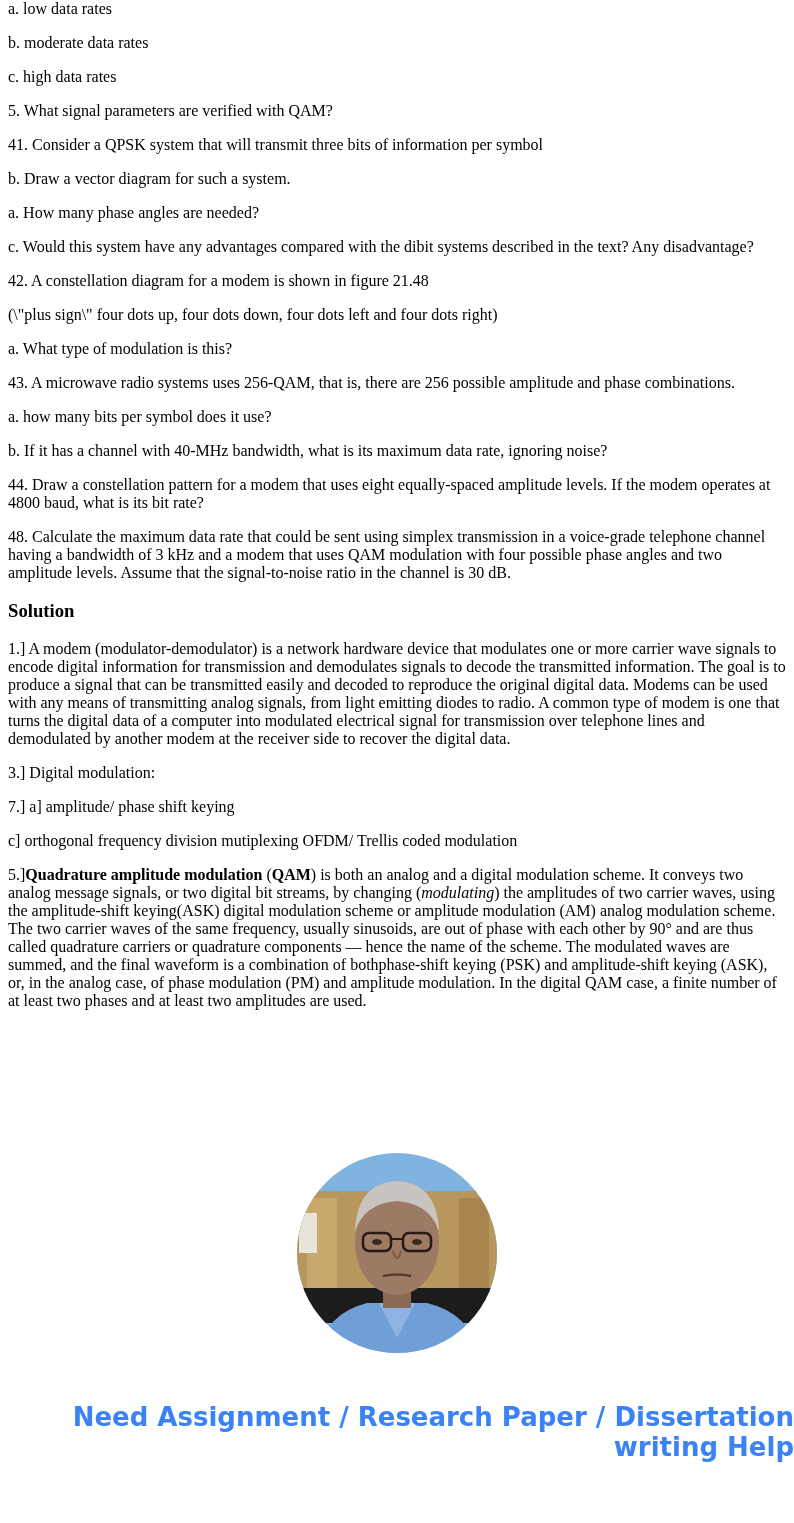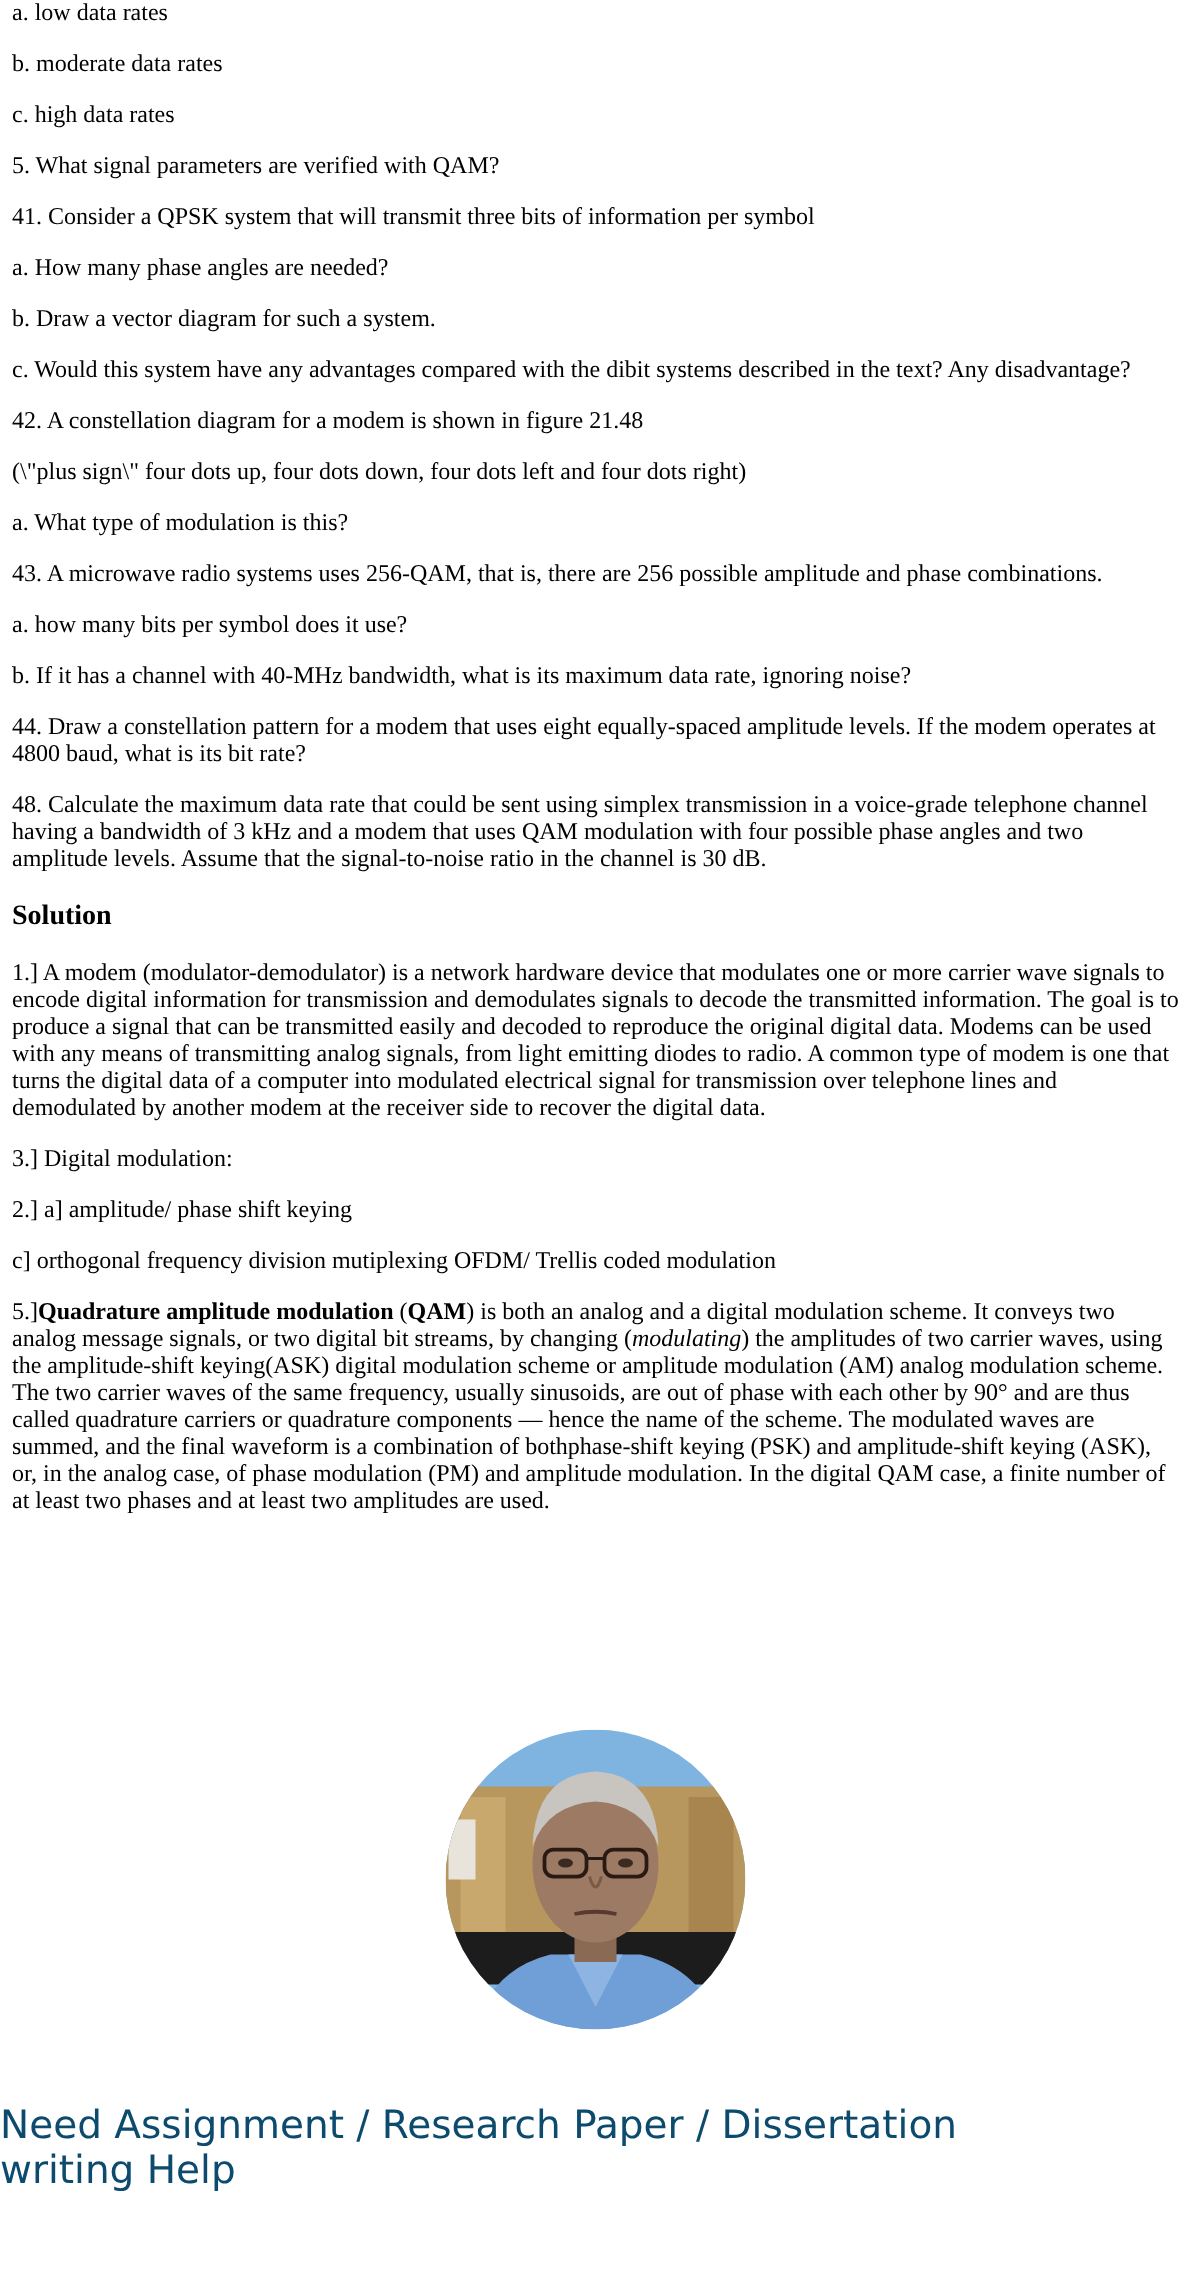--- a/index.html
+++ b/index.html
@@ -36,58 +36,58 @@
     height: 200px;
     border-radius: 50%;
     overflow: hidden;
   }
   .avatar-wrap svg { display: block; }
   .promo {
     position: absolute;
     left: 0;
     right: 0;
     top: 1402px;
-    text-align: left;
+    text-align: right;
     font-family: "DejaVu Sans", sans-serif;
-    font-weight: normal;
+    font-weight: bold;
     font-size: 26px;
     line-height: 30px;
-    color: #0c4a6e;
+    color: #3b82f6;
   }
 </style>
 </head>
 <body>
 
 <div class="content">
   <p>a. low data rates</p>
   <p>b. moderate data rates</p>
   <p>c. high data rates</p>
   <p>5. What signal parameters are verified with QAM?</p>
 
   <p>41. Consider a QPSK system that will transmit three bits of information per symbol</p>
+  <p>b. Draw a vector diagram for such a system.</p>
   <p>a. How many phase angles are needed?</p>
-  <p>b. Draw a vector diagram for such a system.</p>
   <p>c. Would this system have any advantages compared with the dibit systems described in the text? Any disadvantage?</p>
 
   <p>42. A constellation diagram for a modem is shown in figure 21.48</p>
   <p>(\"plus sign\" four dots up, four dots down, four dots left and four dots right)</p>
   <p>a. What type of modulation is this?</p>
 
   <p>43. A microwave radio systems uses 256-QAM, that is, there are 256 possible amplitude and phase combinations.</p>
   <p>a. how many bits per symbol does it use?</p>
   <p>b. If it has a channel with 40-MHz bandwidth, what is its maximum data rate, ignoring noise?</p>
 
   <p>44. Draw a constellation pattern for a modem that uses eight equally-spaced amplitude levels. If the modem operates at 4800 baud, what is its bit rate?</p>
   <p>48. Calculate the maximum data rate that could be sent using simplex transmission in a voice-grade telephone channel having a bandwidth of 3 kHz and a modem that uses QAM modulation with four possible phase angles and two amplitude levels. Assume that the signal-to-noise ratio in the channel is 30 dB.</p>
 
   <h3>Solution</h3>
 
   <p>1.] A modem (modulator-demodulator) is a network hardware device that modulates one or more carrier wave signals to encode digital information for transmission and demodulates signals to decode the transmitted information. The goal is to produce a signal that can be transmitted easily and decoded to reproduce the original digital data. Modems can be used with any means of transmitting analog signals, from light emitting diodes to radio. A common type of modem is one that turns the digital data of a computer into modulated electrical signal for transmission over telephone lines and demodulated by another modem at the receiver side to recover the digital data.</p>
   <p>3.] Digital modulation:</p>
-  <p>2.] a] amplitude/ phase shift keying</p>
+  <p>7.] a] amplitude/ phase shift keying</p>
   <p>c] orthogonal frequency division mutiplexing OFDM/ Trellis coded modulation</p>
   <p><span>5.]</span><b>Quadrature amplitude modulation</b><span> (</span><b>QAM</b><span>) is both an analog and a digital modulation scheme. It conveys two analog message signals, or two digital bit streams, by changing (</span><i>modulating</i><span>) the amplitudes of two carrier waves, using the amplitude-shift keying(ASK) digital modulation scheme or amplitude modulation (AM) analog modulation scheme. The two carrier waves of the same frequency, usually sinusoids, are out of phase with each other by 90° and are thus called quadrature carriers or quadrature components — hence the name of the scheme. The modulated waves are summed, and the final waveform is a combination of bothphase-shift keying (PSK) and amplitude-shift keying (ASK), or, in the analog case, of phase modulation (PM) and amplitude modulation. In the digital QAM case, a finite number of at least two phases and at least two amplitudes are used.</span></p>
 </div>
 
 <div class="avatar-wrap" title="Portrait photo of tutor">
   <svg width="200" height="200" viewBox="0 0 200 200">
     <rect x="0" y="0" width="200" height="200" fill="#7fb3e0"></rect>
     <rect x="0" y="38" width="200" height="110" fill="#b8975e"></rect>
     <rect x="10" y="45" width="30" height="95" fill="#c9a86e"></rect>
     <rect x="162" y="45" width="30" height="95" fill="#a8854f"></rect>

